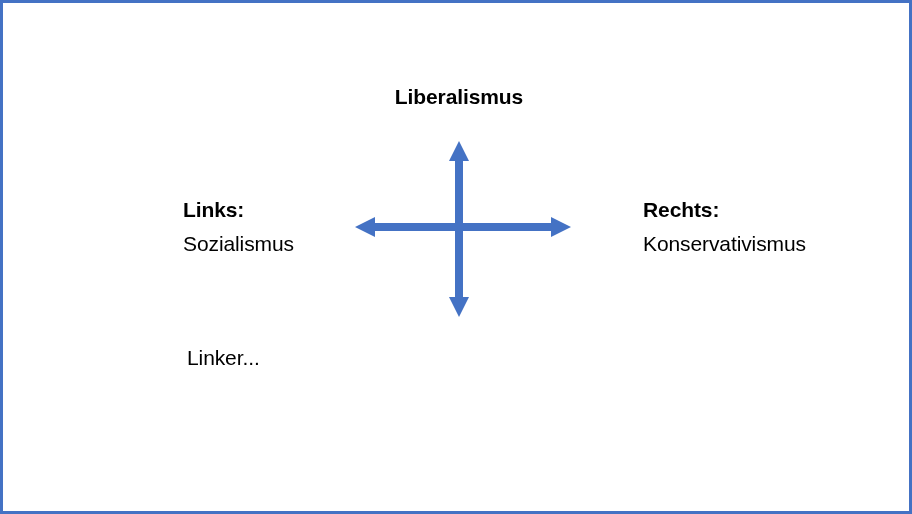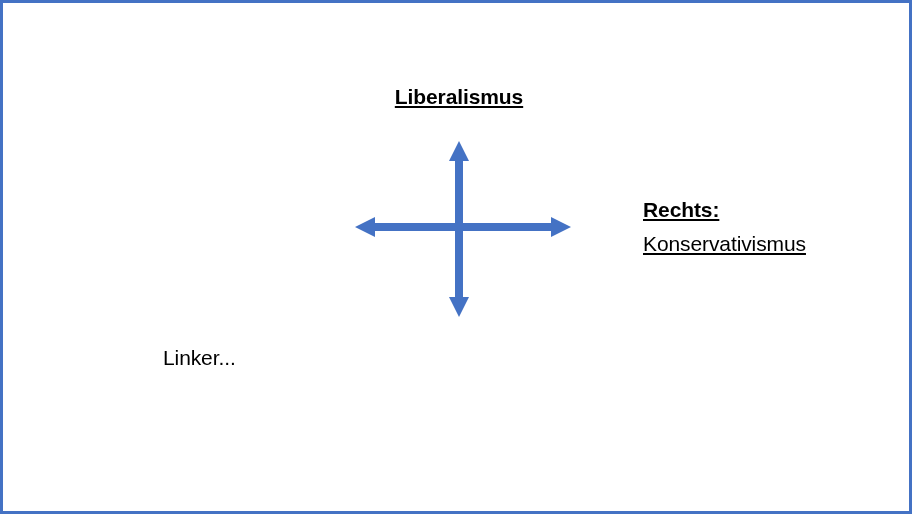--- a/index.html
+++ b/index.html
@@ -26,21 +26,21 @@
   }
 
   
   .label {
     position: absolute;
     color: #000000;
     line-height: 1.30;
     white-space: nowrap;
     letter-spacing: -0.1px;
   }
-  .label.bold { font-weight: bold; text-decoration: underline; }
+  .label.bold { font-weight: bold; }
   .label.centered { transform: translateX(-50%); text-align: center; }
 
   .lbl-top {
     left: 456px;
     top: 80px;
     font-size: 21px;
   }
   .lbl-bottom {
     left: 461px;
     top: 340px;
@@ -56,21 +56,21 @@
     top: 193px;
     font-size: 21px;
     margin-left: 48px;
   }
   .lbl-line2 {
     font-weight: normal;
     display: block;
     margin-top: 7px;
   }
   .lbl-bl {
-    left: 160px;
+    left: 184px;
     top: 341px;
     font-size: 21px;
     font-weight: normal;
   }
   .lbl-br {
     left: 660px;
     top: 341px;
     font-size: 21px;
     font-weight: normal;
   }
@@ -86,20 +86,24 @@
   .cross svg { display: block; }
 </style>
 </head>
 <body>
 
 <div class="slide">
   <div class="canvas">
 
     <div class="label bold centered lbl-top">Liberalismus</div>
 
+    <div class="label bold lbl-left">
+      <span>Links:</span>
+      <span class="lbl-line2">Sozialismus</span>
+    </div>
 
     <div class="label bold lbl-right">
       <span>Rechts:</span>
       <span class="lbl-line2">Konservativismus</span>
     </div>
 
 
     <div class="label lbl-bl">Linker...</div>
 
 

